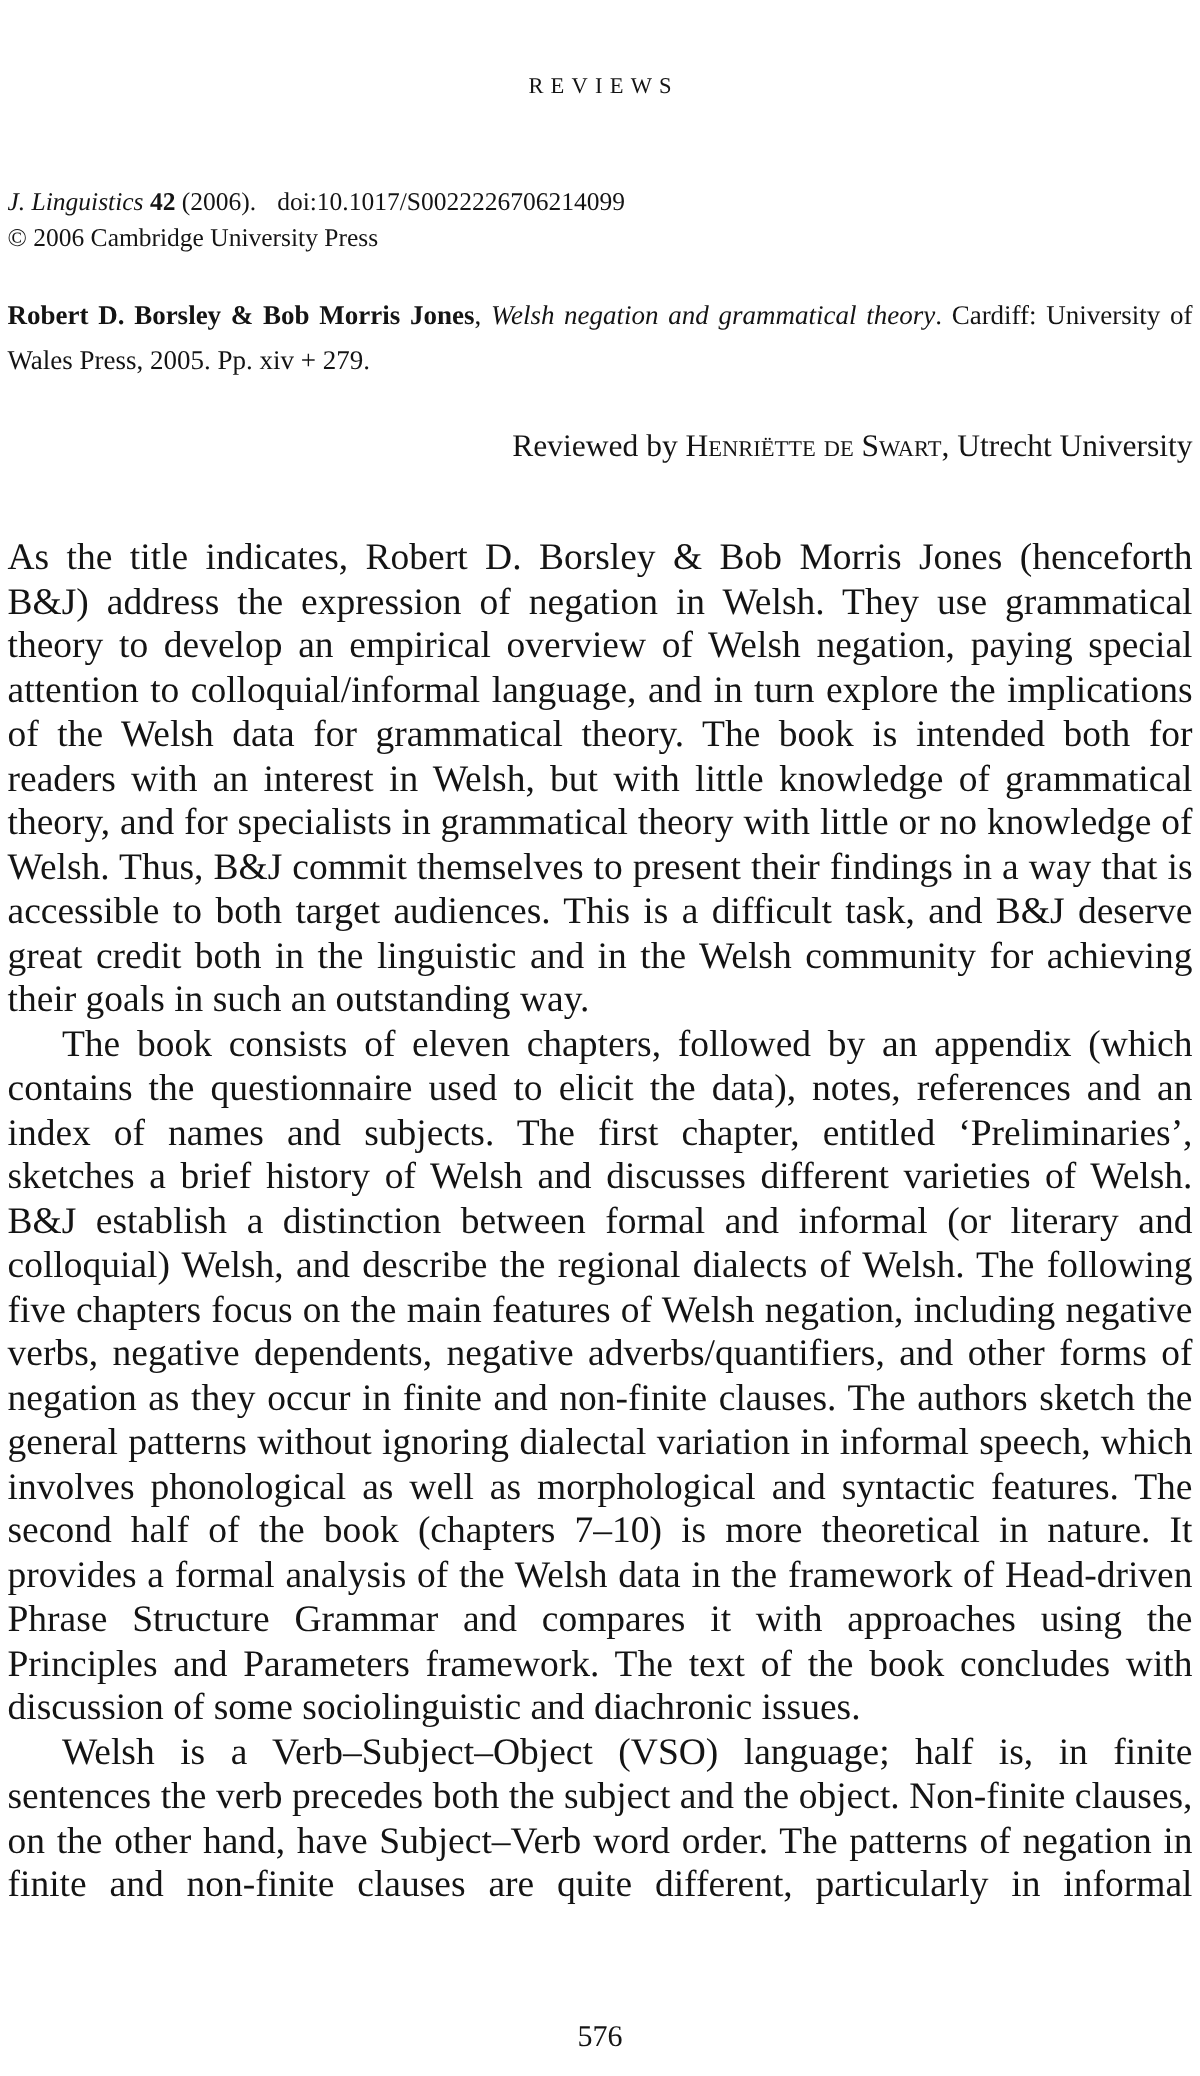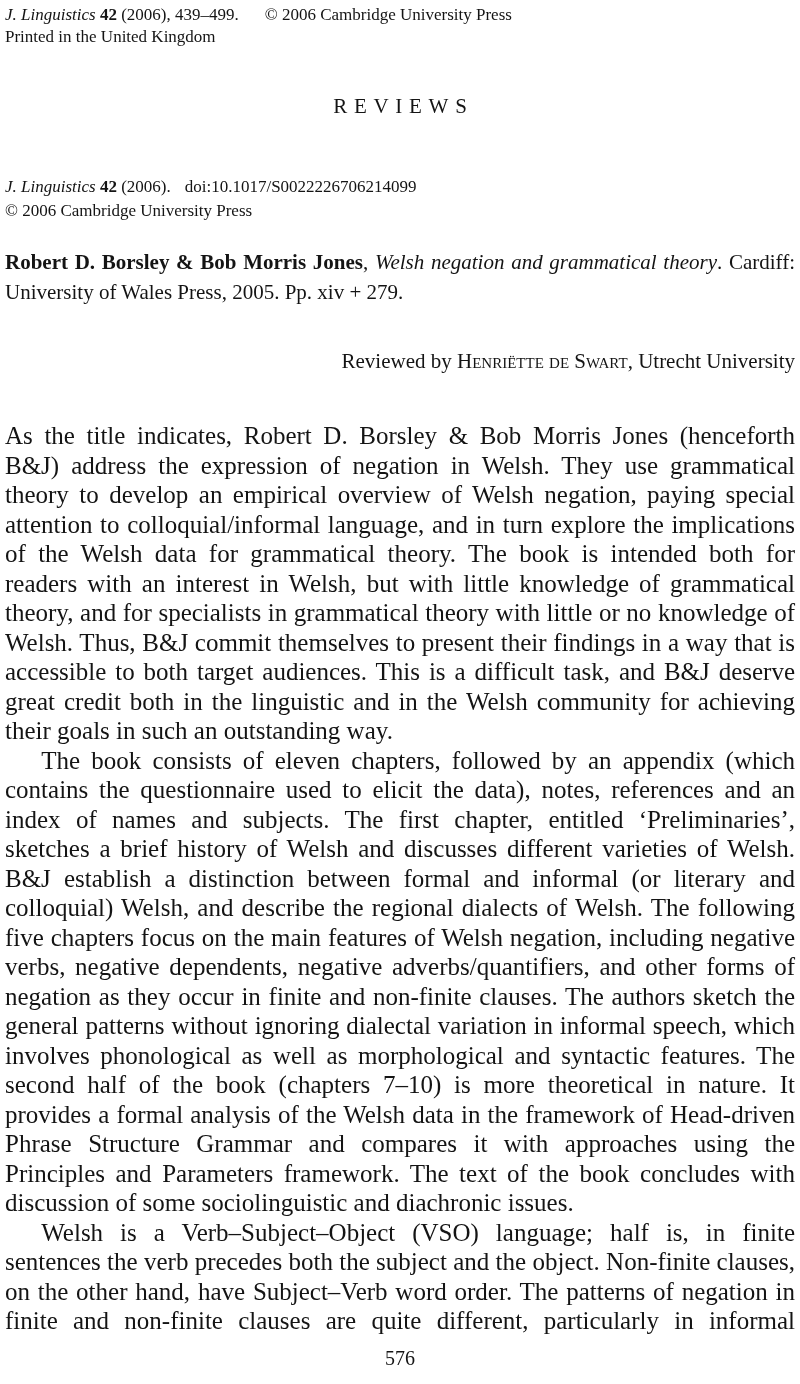--- a/index.html
+++ b/index.html
@@ -24,42 +24,42 @@
 
   .running-header {
     font-size: 17px;
     line-height: 22px;
   }
   .rh-copy { margin-left: 26px; }
 
   .section-heading {
     font-weight: normal;
     text-align: center;
-    font-size: 21px;
+    font-size: 15px;
     letter-spacing: 0.32em;
     text-indent: 0.32em;
     margin-top: 46px;
   }
 
   .article-header {
     margin-top: 56px;
     font-size: 17px;
     line-height: 24px;
   }
   .doi { margin-left: 14px; }
 
   .citation {
     margin-top: 24px;
-    font-size: 21px;
+    font-size: 18px;
     line-height: 30px;
     text-align: justify;
   }
 
   .reviewer {
-    margin-top: 40px;
+    margin-top: 28px;
     font-size: 21px;
     line-height: 28px;
     text-align: right;
   }
 
   .body-text {
     margin-top: 46px;
     font-size: 25px;
     line-height: 29.5px;
     text-align: justify;
@@ -75,26 +75,20 @@
     bottom: 14px;
     text-align: center;
     font-size: 20px;
   }
 </style>
 </head>
 <body>
 
 <div class="page">
 
-  <header class="running-header">
-    <div class="rh-line">
-      <span><span class="it">J. Linguistics</span> <span class="bd">42</span><span> (2006), 439–499.</span></span><span class="rh-copy">© 2006 Cambridge University Press</span>
-    </div>
-    <div class="rh-line">Printed in the United Kingdom</div>
-  </header>
 
   <h1 class="section-heading">REVIEWS</h1>
 
   <div class="article-header">
     <div>
       <span class="it">J. Linguistics</span> <span class="bd">42</span><span> (2006).</span><span class="doi">doi:10.1017/S0022226706214099</span>
     </div>
     <div>© 2006 Cambridge University Press</div>
   </div>
 

